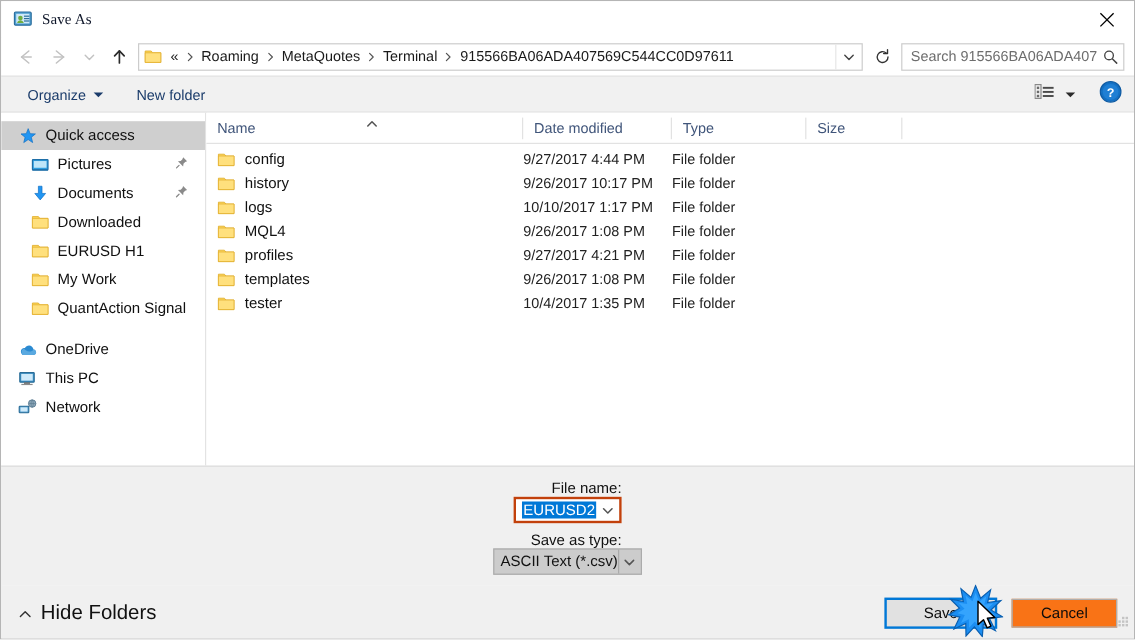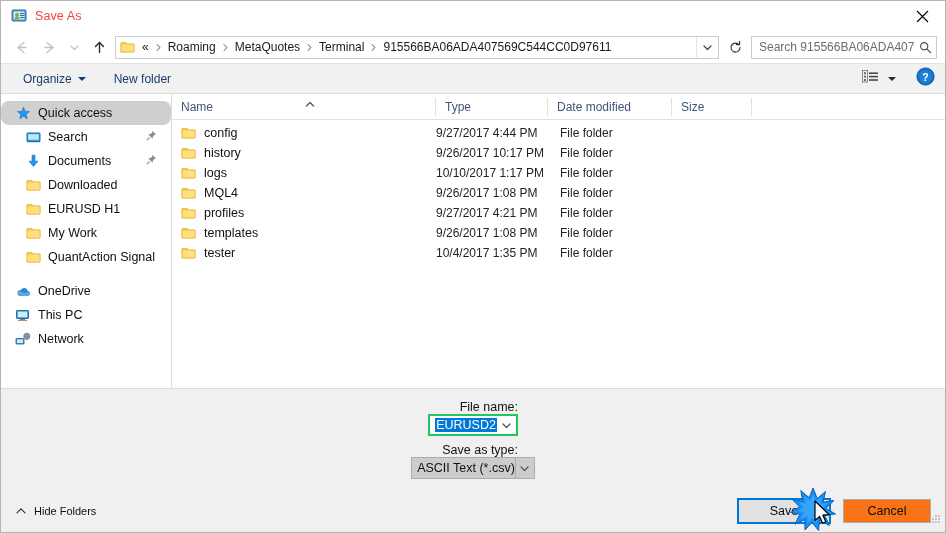--- a/index.html
+++ b/index.html
@@ -23,21 +23,21 @@
     height: 30px; min-height: 30px;
     background: #ffffff;
     display: flex; align-items: center;
     position: relative;
   }
   #title-icon {
     width: 16px; height: 16px; margin-left: 10px; margin-right: 8px;
     position: relative; flex: none;
   }
   #title-text {
-    font-size: 12.5px; color: #ef4444; letter-spacing: .1px;
+    font-size: 12.5px; color: #0f172a; letter-spacing: .1px; font-family: Liberation Serif, serif;
   }
   #close-btn {
     position: absolute; right: 0; top: 0;
     width: 46px; height: 30px;
     display: flex; align-items: center; justify-content: center;
     cursor: default;
   }
   #close-btn svg { display:block; }
 
   
@@ -133,21 +133,21 @@
     background: #ffffff;
     padding-top: 7px;
     overflow: hidden;
   }
   .side-item {
     height: 24px;
     display: flex; align-items: center;
     font-size: 12.5px; color: #101010;
     padding-left: 24px; position: relative;
   }
-  .side-item.selected { background: #cfcfcf; padding-left: 24px; border-radius: 8px; }
+  .side-item.selected { background: #cfcfcf; padding-left: 24px; }
   .side-item .si-icon {
     width: 16px; height: 16px; margin-right: 7px; flex: none;
     display: flex; align-items: center; justify-content: center;
   }
   .side-item .si-label { white-space: nowrap; overflow: hidden; }
   .pin {
     position: absolute; right: 14px; top: 50%; transform: translateY(-50%);
   }
   .side-gap { height: 10px; }
 
@@ -202,21 +202,21 @@
   .form-label {
     width: 112px; text-align: right; padding-right: 11px;
     font-size: 12.5px; color: #111; flex: none;
   }
   .combo {
     flex: 1 1 auto; height: 22px;
     display: flex; align-items: center;
     background: #fff; border: 1px solid #7a7a7a;
     min-width: 0;
   }
-  .combo.focused { border: 2px solid #22c55e; }
+  .combo.focused { border: 2px solid #c2410c; }
   .combo.disabledlook { background: #cccccc; border: 1px solid #ababab; text-align: right; }
   .combo .val {
     flex: 1 1 auto; font-size: 12.5px; color: #111;
     padding-left: 5px; white-space: nowrap; overflow: hidden;
   }
   .combo .val .sel {
     background: #0078d7; color: #ffffff; padding: 1px 1px 1px 1px;
   }
   .combo .arrow {
     width: 19px; flex: none; display: flex; align-items: center; justify-content: center;
@@ -227,21 +227,21 @@
   #footer {
     background: #f0f0f0;
     height: 44px; flex: none;
     display: flex; align-items: center;
     padding: 0 14px 0 14px;
     position: relative;
     border-top: 1px solid #f0f0f0;
   }
   #hide-folders {
     display: flex; align-items: center; gap: 7px;
-    font-size: 11px; color: #111;
+    font-size: 17px; color: #111;
   }
   #footer-spacer { flex: 1 1 auto; }
   .dlgbtn {
     width: 88px; height: 24px;
     background: #f97316; border: 1px solid #adadad;
     font-size: 12.5px; color: #0b0b0b;
     display: flex; align-items: center; justify-content: center;
     margin-left: 12px; position: relative;
   }
   .dlgbtn.default {
@@ -409,21 +409,21 @@
       </div>
 
       <div class="side-item">
         <span class="si-icon">
           <svg width="15" height="15" viewBox="0 0 15 15">
             <rect x="1" y="3" width="13" height="8.5" rx="0.5" fill="#2f9fe0" stroke="#1e6fa8" stroke-width="1"></rect>
             <rect x="2.2" y="4.2" width="10.6" height="5.6" fill="#bfe6f9"></rect>
             <rect x="1" y="11" width="13" height="1.2" fill="#1e6fa8"></rect>
           </svg>
         </span>
-        <span class="si-label">Search</span>
+        <span class="si-label">Pictures</span>
         <span class="pin">
           <svg width="11" height="11" viewBox="0 0 11 11">
             <path d="M6.6 1.1 L9.9 4.4 L8.3 5 L6.9 6.4 L6.6 8.7 L2.3 4.4 L4.6 4.1 L6 2.7 Z" fill="#8a8a8a"></path>
             <path d="M3.2 7.8 L1.1 9.9" stroke="#8a8a8a" stroke-width="1.1" stroke-linecap="round"></path>
           </svg>
         </span>
       </div>
 
       <div class="side-item">
         <span class="si-icon">
@@ -517,25 +517,25 @@
         <span class="si-label">Network</span>
       </div>
 
     </div>
 
     <div id="listpane">
       <div id="colhead">
         <div class="col name">
           <span>Name</span>
         </div>
+        <div class="col date">
+          <span>Date modified</span>
+        </div>
         <div class="col type">
           <span>Type</span>
-        </div>
-        <div class="col date">
-          <span>Date modified</span>
         </div>
         <div class="col size">
           <span>Size</span>
         </div>
         <div id="sort-caret">
           <svg width="14" height="8" viewBox="0 0 14 8">
             <path d="M3.5 6 L7 2.5 L10.5 6" stroke="#555" stroke-width="1.3" fill="none" stroke-linecap="round" stroke-linejoin="round"></path>
           </svg>
         </div>
       </div>

